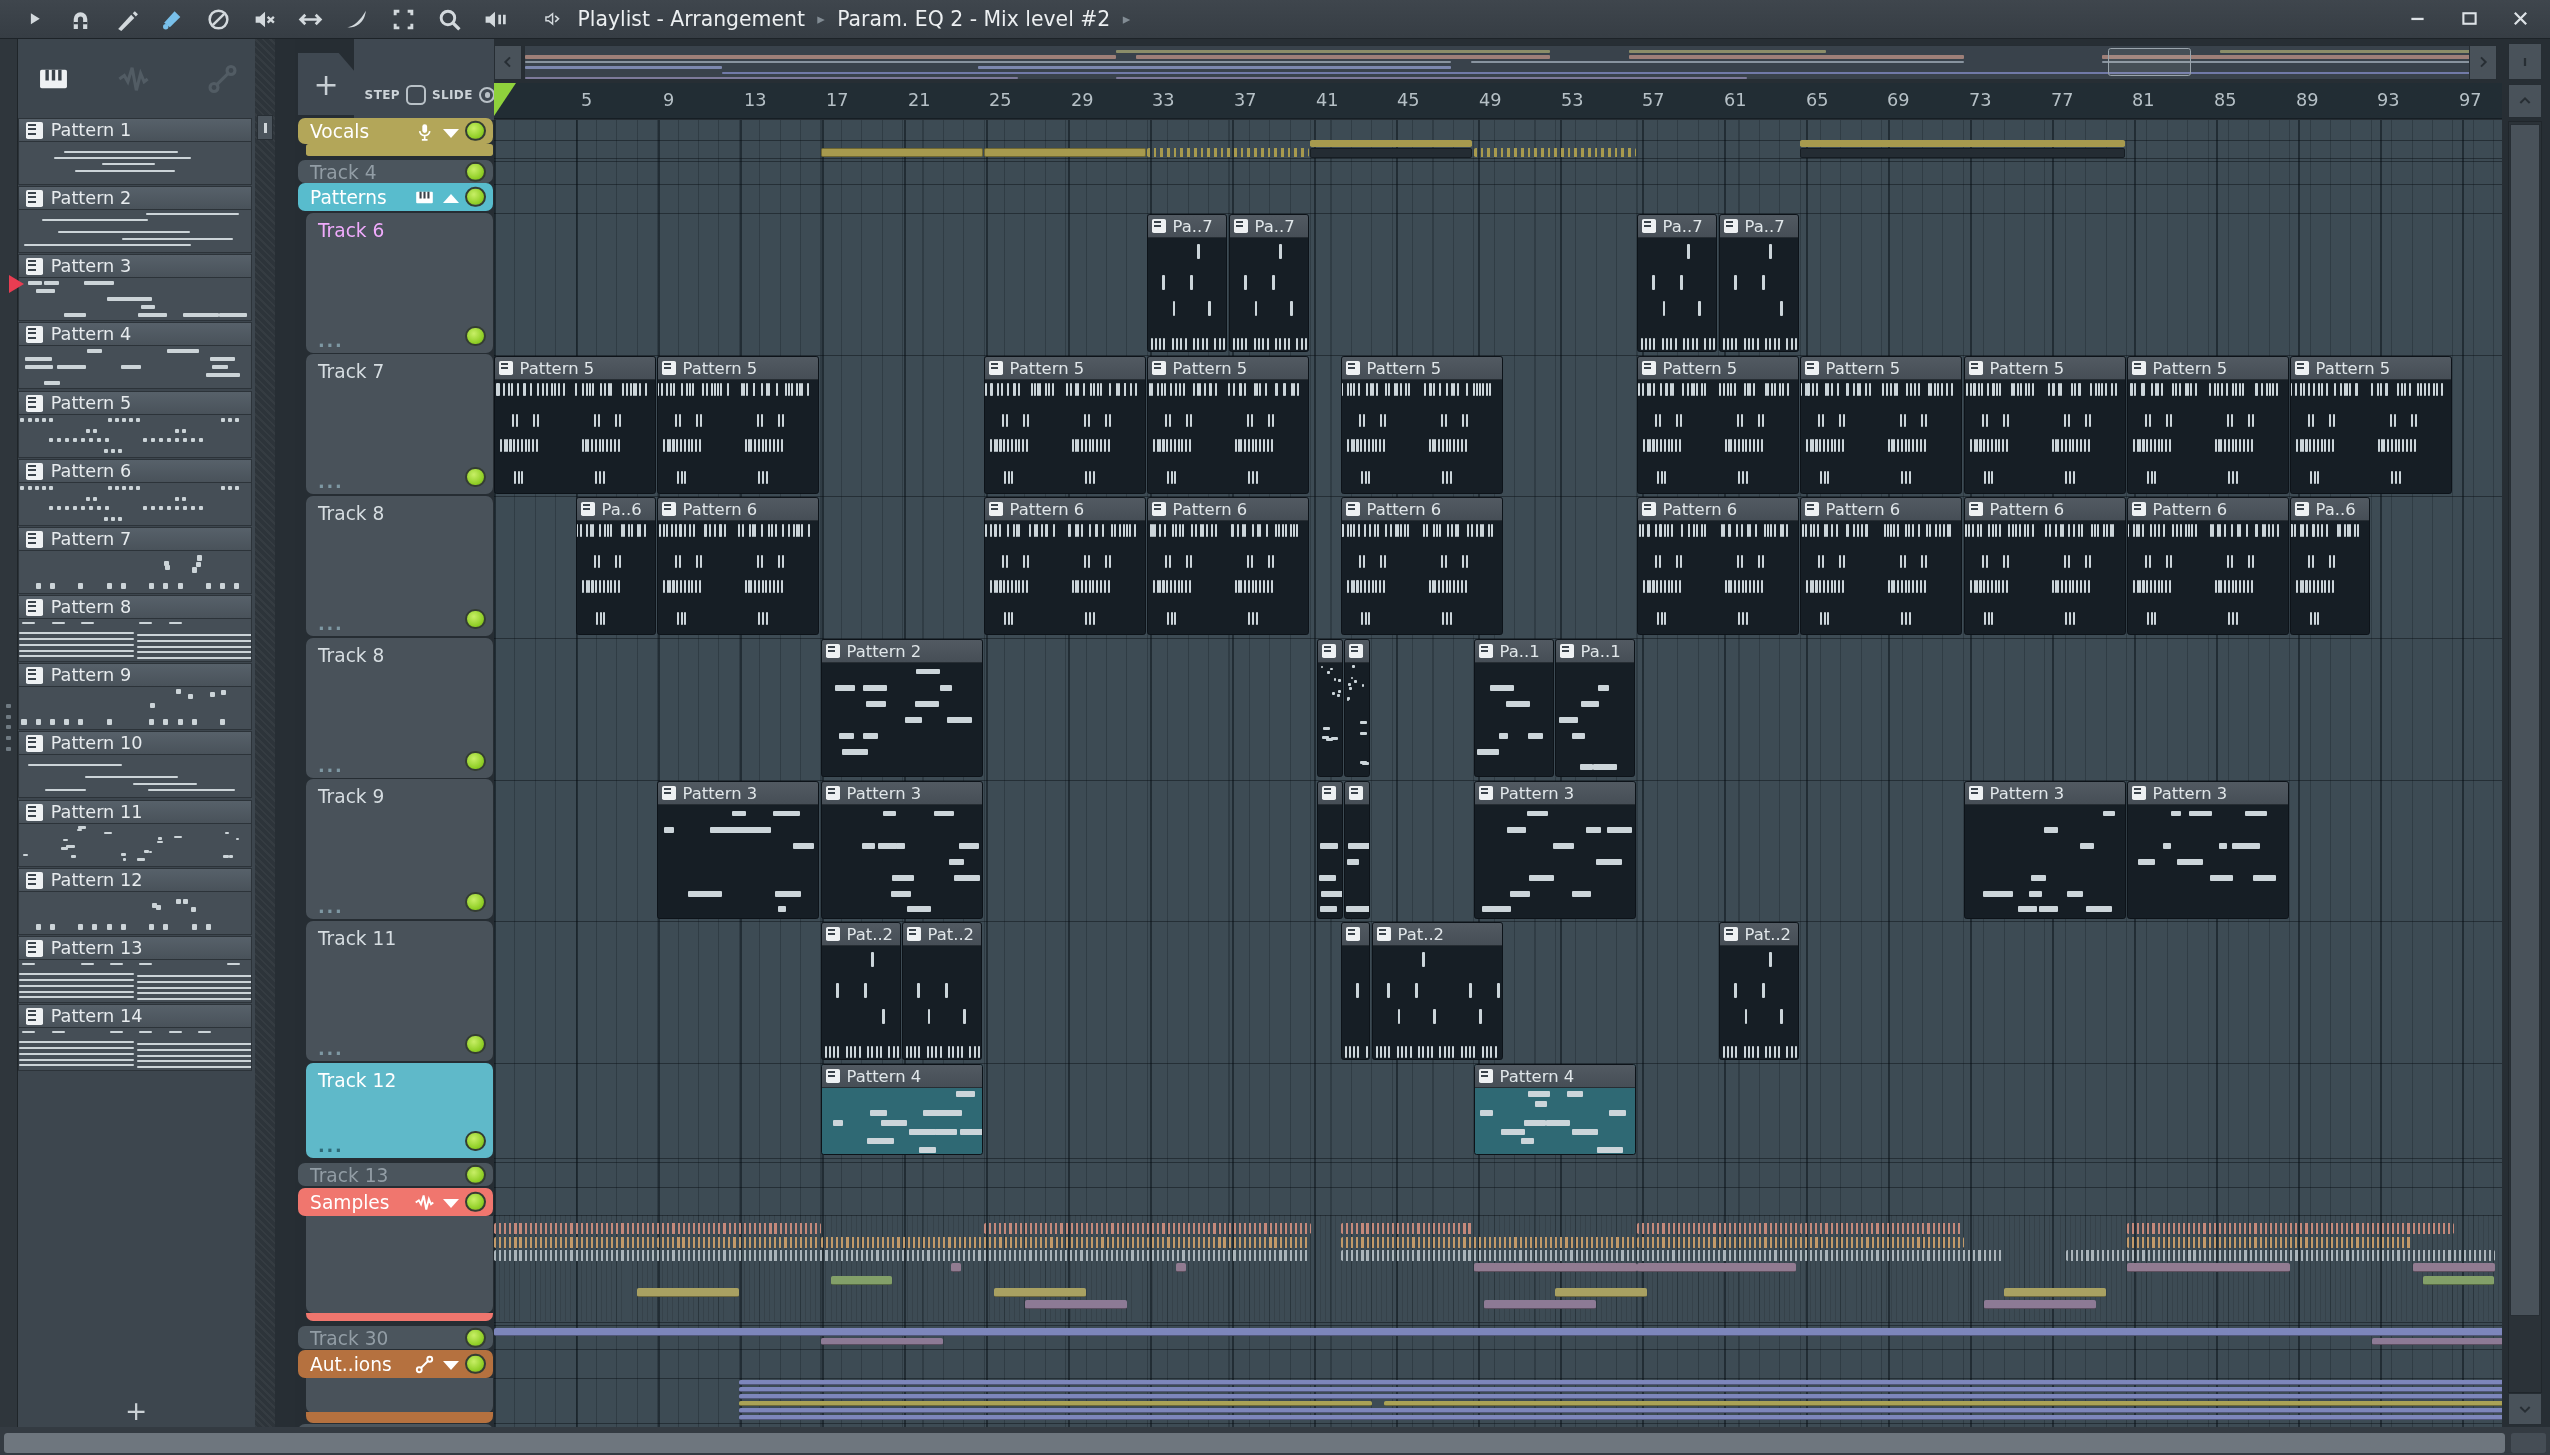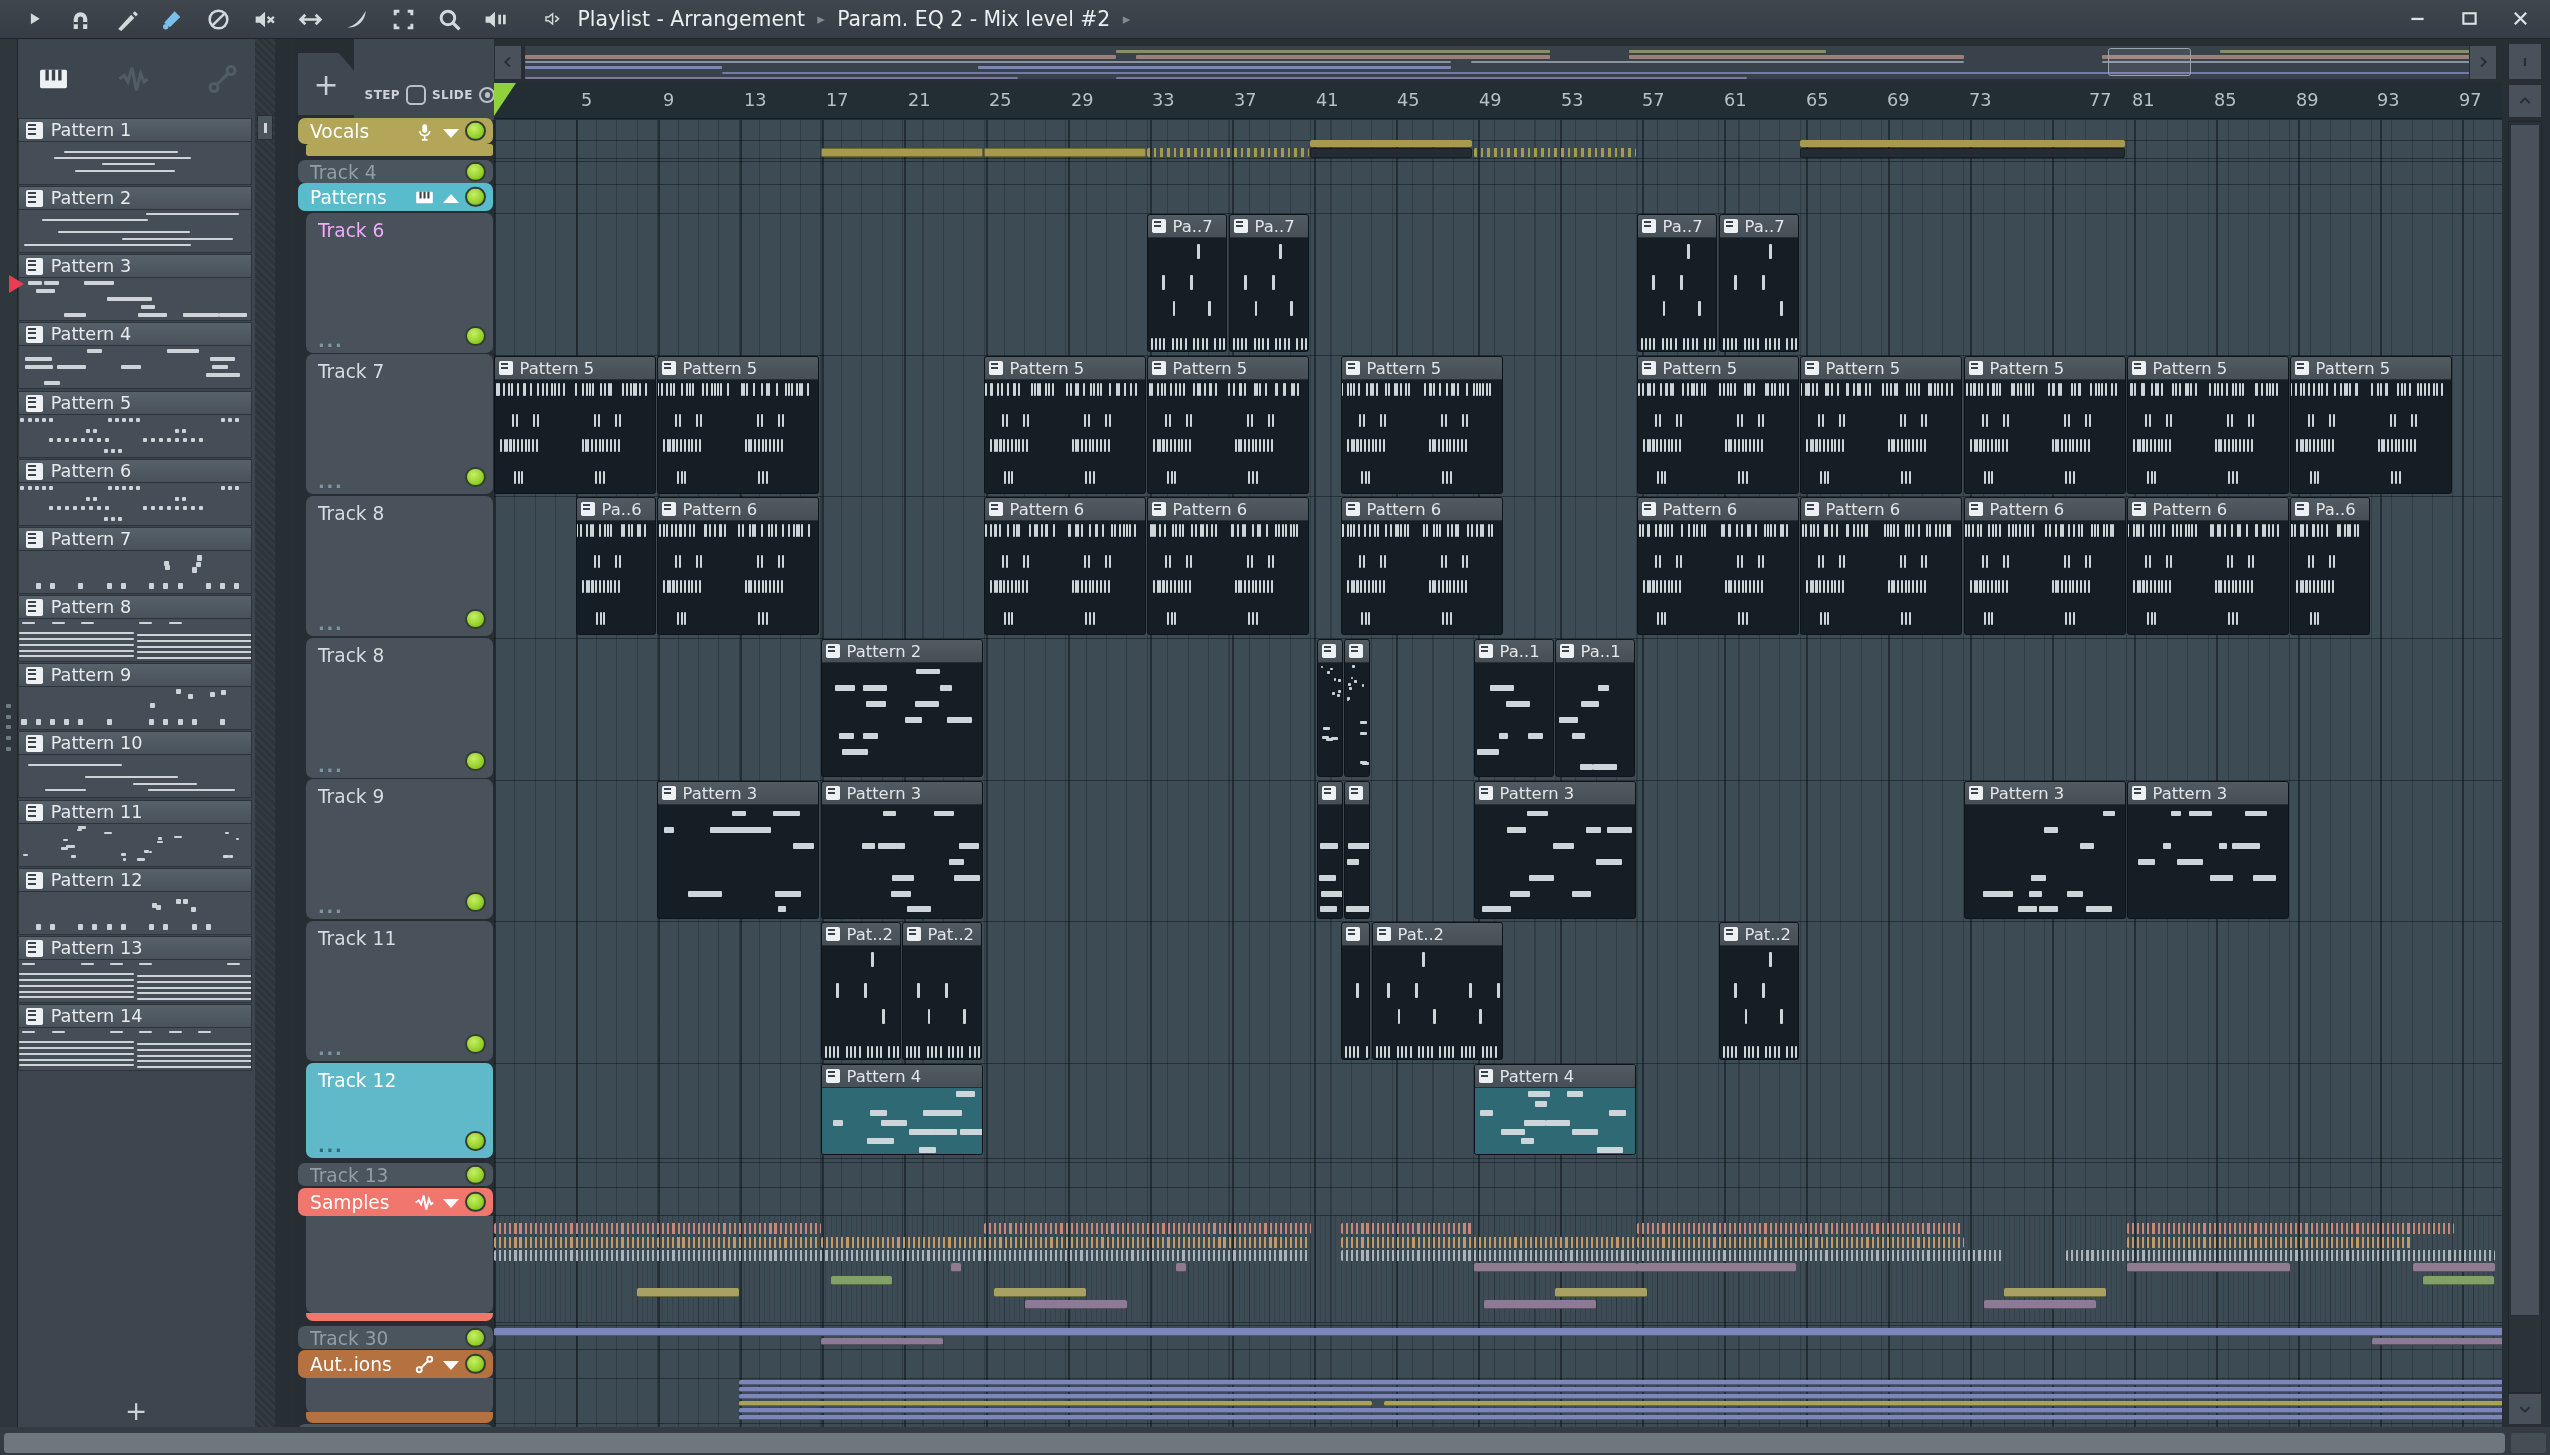--- a/index.html
+++ b/index.html
@@ -723,21 +723,21 @@
       <div class="rnum" style="left: 740px;">37</div>
       <div class="rnum" style="left: 822px;">41</div>
       <div class="rnum" style="left: 903px;">45</div>
       <div class="rnum" style="left: 985px;">49</div>
       <div class="rnum" style="left: 1067px;">53</div>
       <div class="rnum" style="left: 1148px;">57</div>
       <div class="rnum" style="left: 1230px;">61</div>
       <div class="rnum" style="left: 1312px; text-align: right;">65</div>
       <div class="rnum" style="left: 1393px;">69</div>
       <div class="rnum" style="left: 1475px;">73</div>
-      <div class="rnum" style="left: 1557px; margin-left: 38px;">77</div>
+      <div class="rnum" style="left: 1557px;">77</div>
       <div class="rnum" style="left: 1638px;">81</div>
       <div class="rnum" style="left: 1720px;">85</div>
       <div class="rnum" style="left: 1802px;">89</div>
       <div class="rnum" style="left: 1883px;">93</div>
       <div class="rnum" style="left: 1965px;">97</div>
       <div id="playflag"></div>
     </div>
   <div id="grid" class="abs">
       <div class="laneline" style="top: 19.5px;"></div>
       <div class="laneline" style="top: 38px;"></div>

